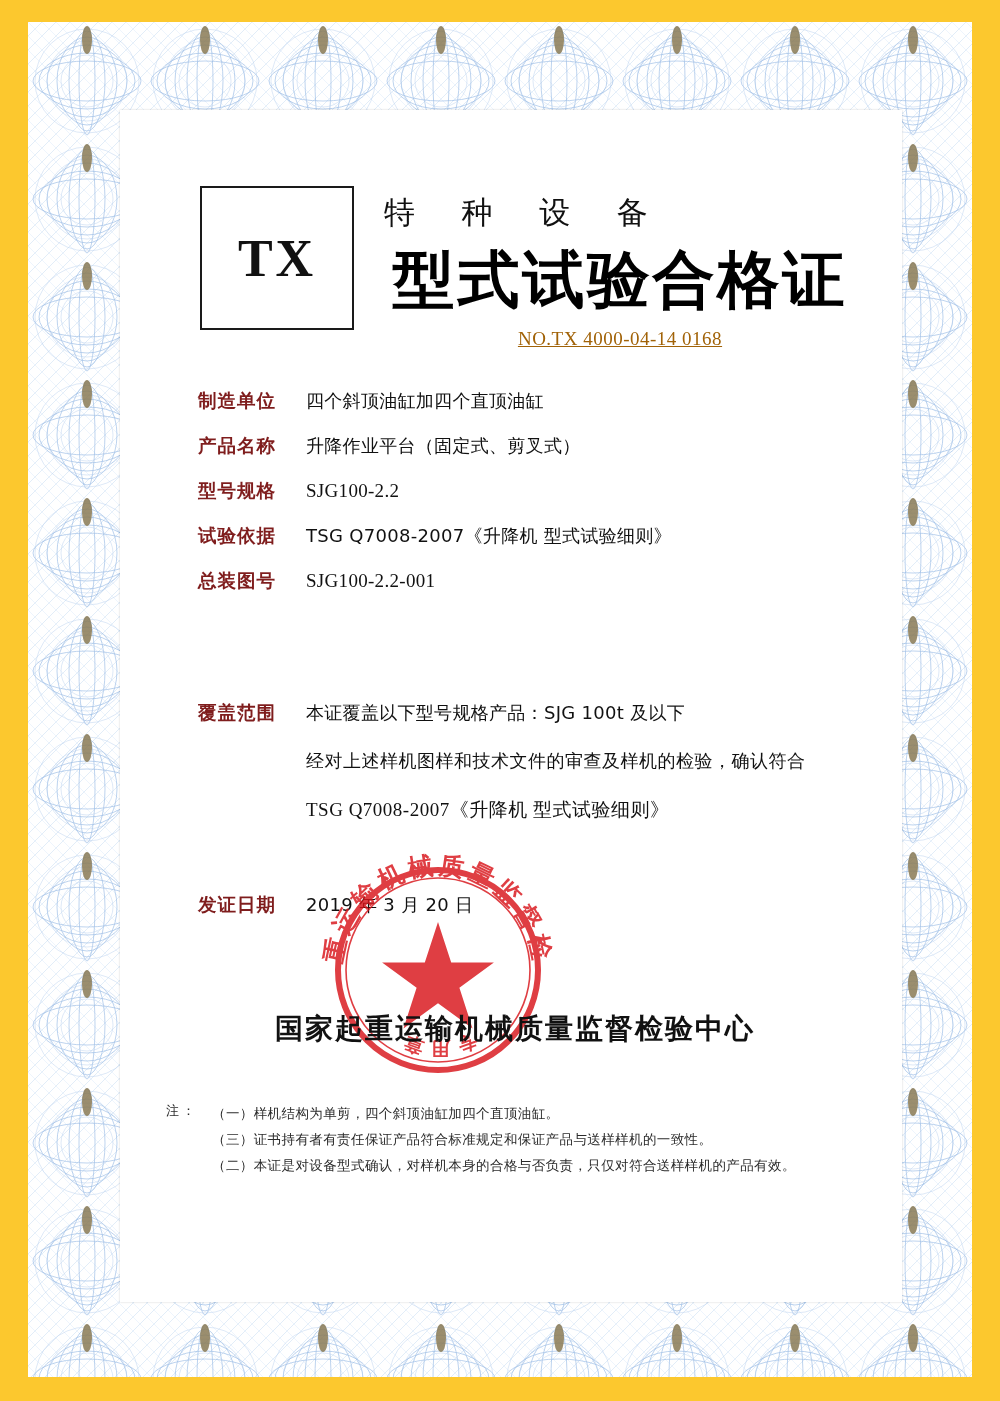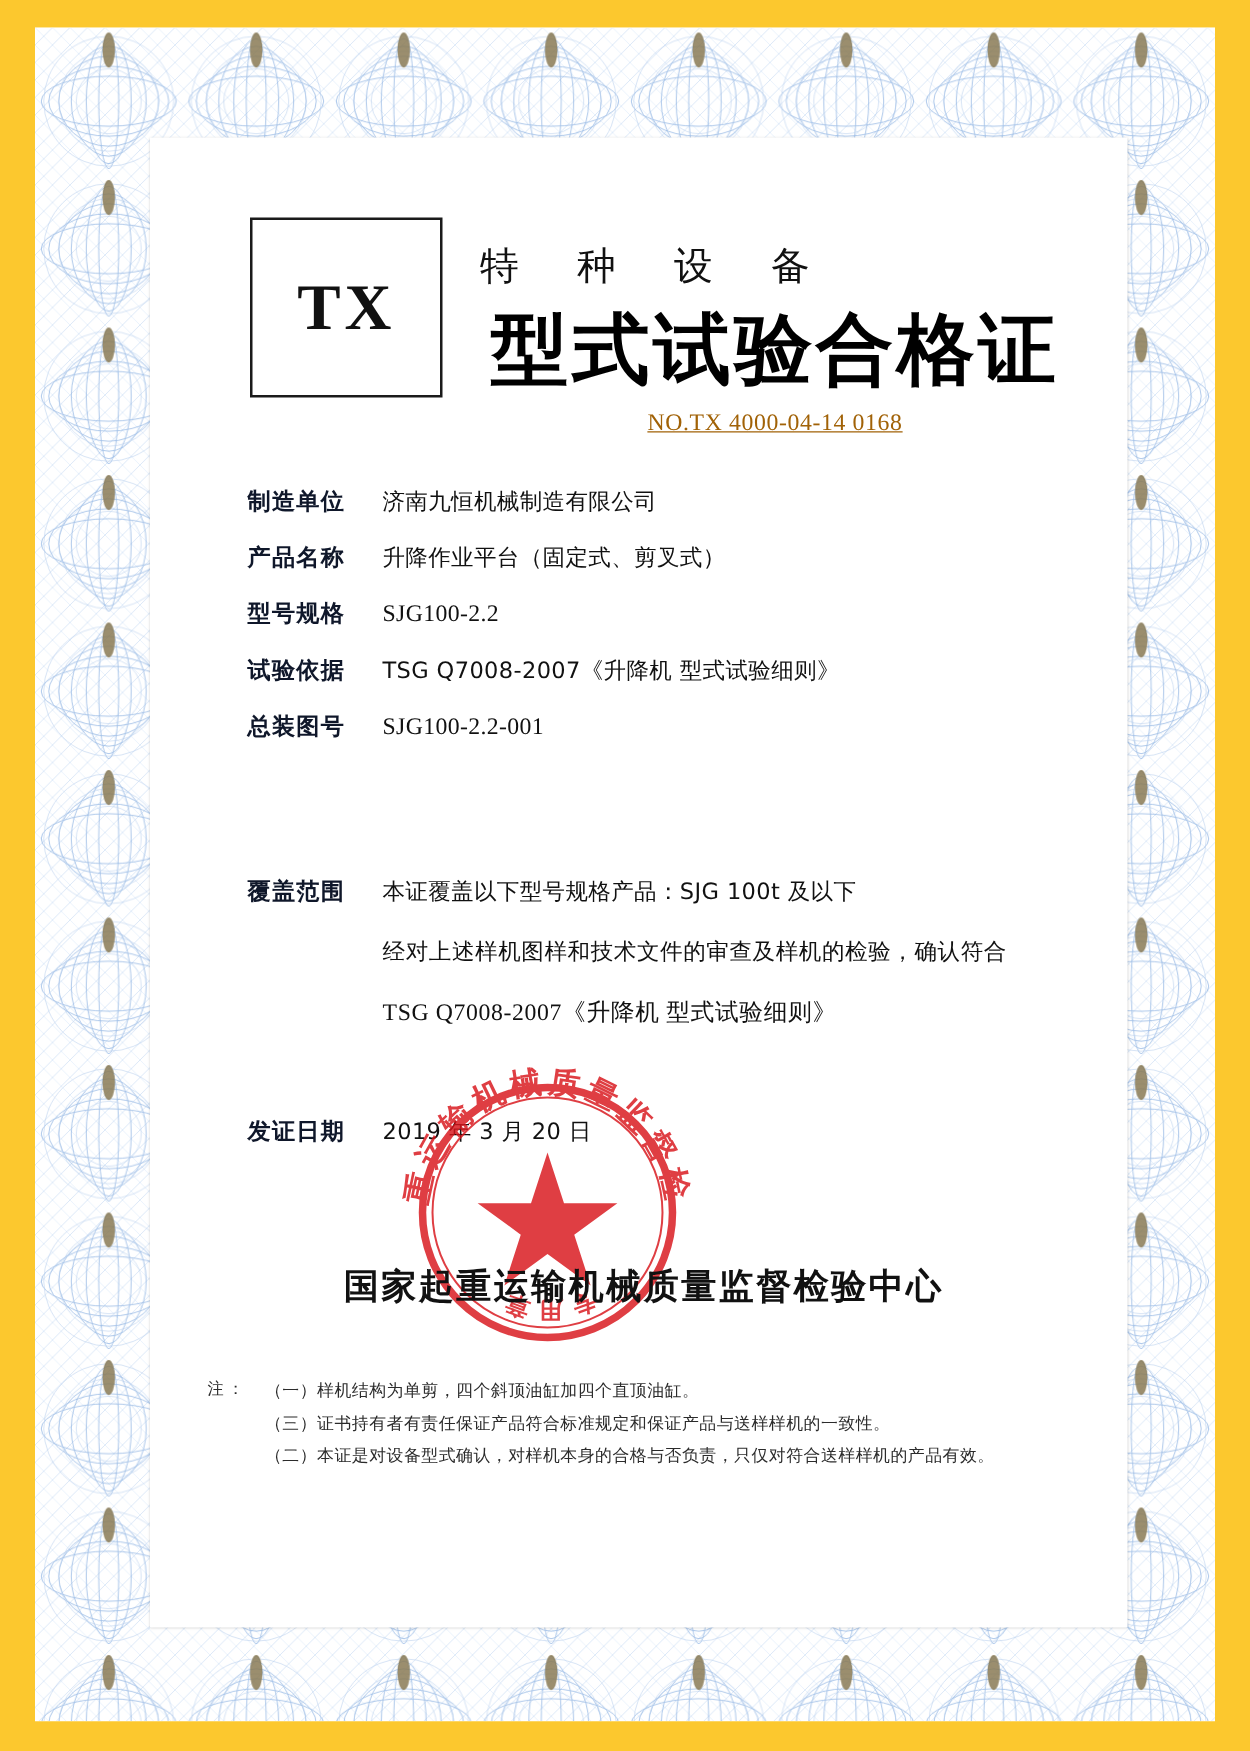--- a/index.html
+++ b/index.html
@@ -58,21 +58,21 @@
     background: #ffffff;
     box-shadow: 0 0 2px rgba(0,0,0,0.18);
     box-sizing: border-box;
     padding: 0;
   }
 
   
   .tx-box {
     position: absolute;
     left: 80px;
-    top: 64px;
+    top: 76px;
     width: 150px;
     height: 140px;
     border: 2px solid #1a1a1a;
     display: flex;
     align-items: center;
     justify-content: center;
   }
   .tx-box span {
     font-family: "Liberation Serif", serif;
     font-size: 52px;
@@ -132,21 +132,21 @@
     align-items: baseline;
     margin-bottom: 20px;
   }
   .field-label {
     width: 108px;
     flex: 0 0 108px;
     font-family: "DejaVu Sans", sans-serif;
     font-size: 18.5px;
     font-weight: bold;
     letter-spacing: 1px;
-    color: #0f172a;
+    color: #7f1d1d;
   }
   .field-value {
     font-family: "Liberation Serif", serif;
     font-size: 19px;
     color: #111;
     letter-spacing: 0.3px;
   }
   .field-value.cjk {
     font-family: "DejaVu Sans", sans-serif;
     font-size: 18px;
@@ -280,21 +280,21 @@
         <span>TX</span>
       </div>
 
       <div class="title-small">特 种 设 备</div>
       <div class="title-big">型式试验合格证</div>
       <div class="cert-no">NO.TX 4000-04-14 0168</div>
 
       <div class="fields">
         <div class="field-row">
           <div class="field-label">制造单位</div>
-          <div class="field-value cjk">济南九恒机械制造有限公司</div>
+          <div class="field-value cjk">四个斜顶油缸加四个直顶油缸</div>
         </div>
         <div class="field-row">
           <div class="field-label">产品名称</div>
           <div class="field-value cjk">升降作业平台（固定式、剪叉式）</div>
         </div>
         <div class="field-row">
           <div class="field-label">型号规格</div>
           <div class="field-value">SJG100-2.2</div>
         </div>
         <div class="field-row">

